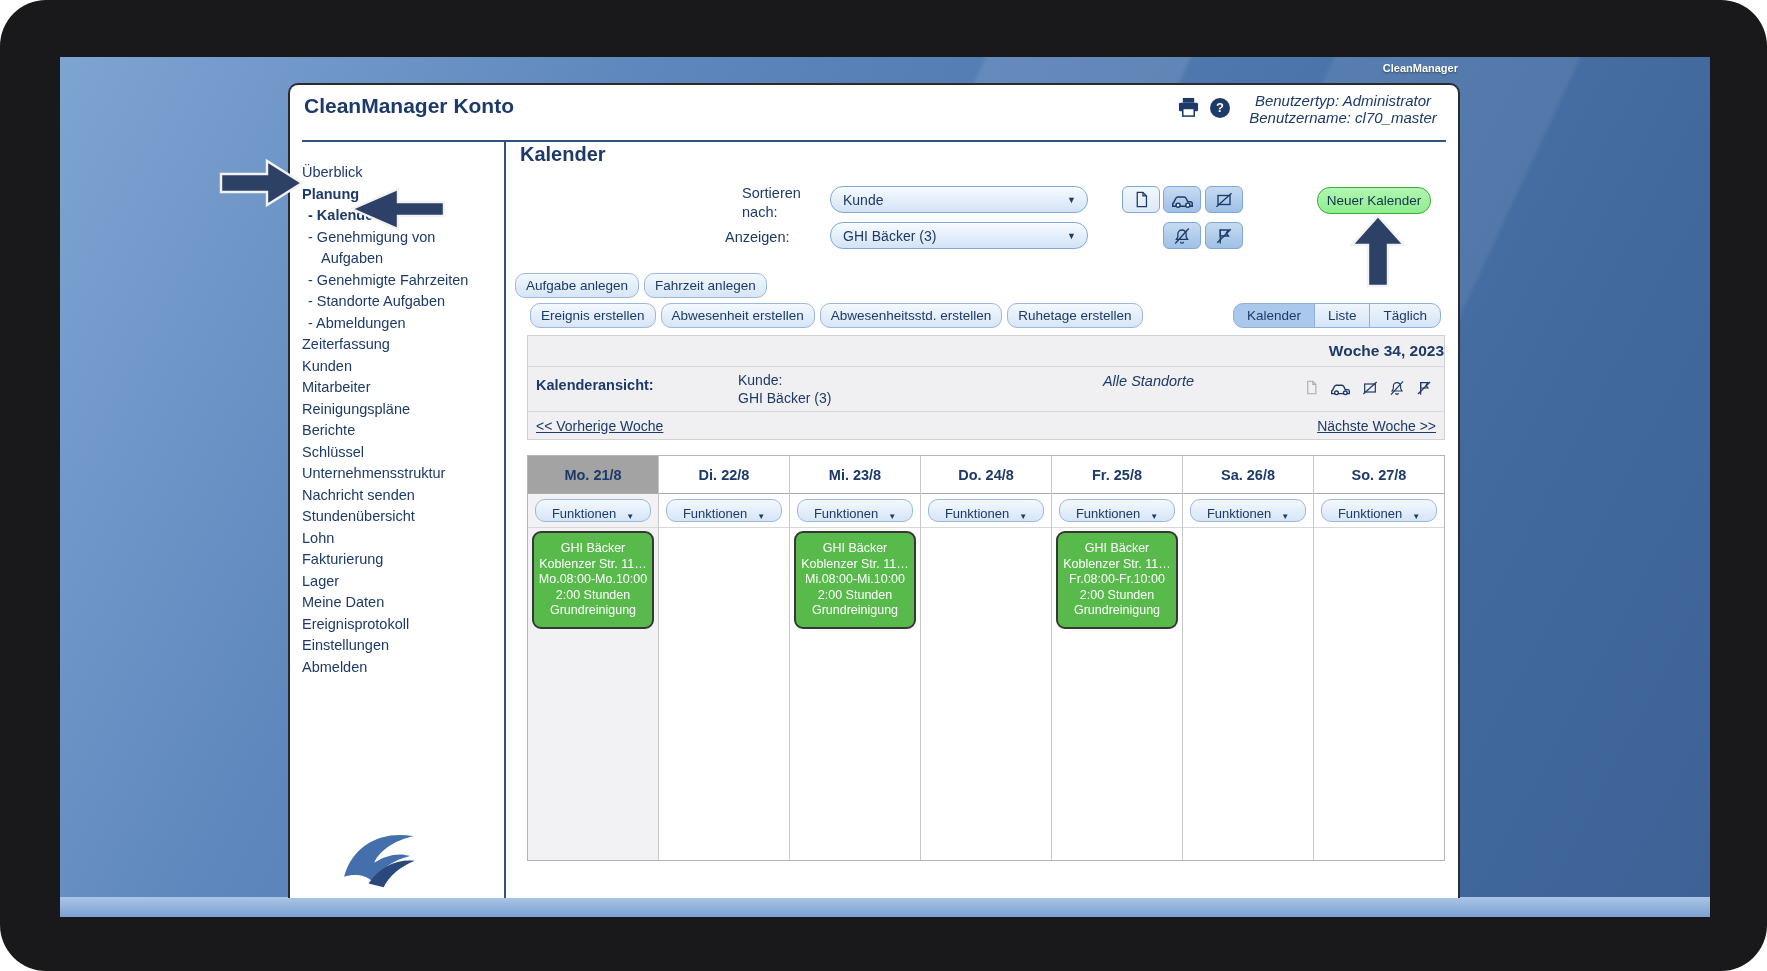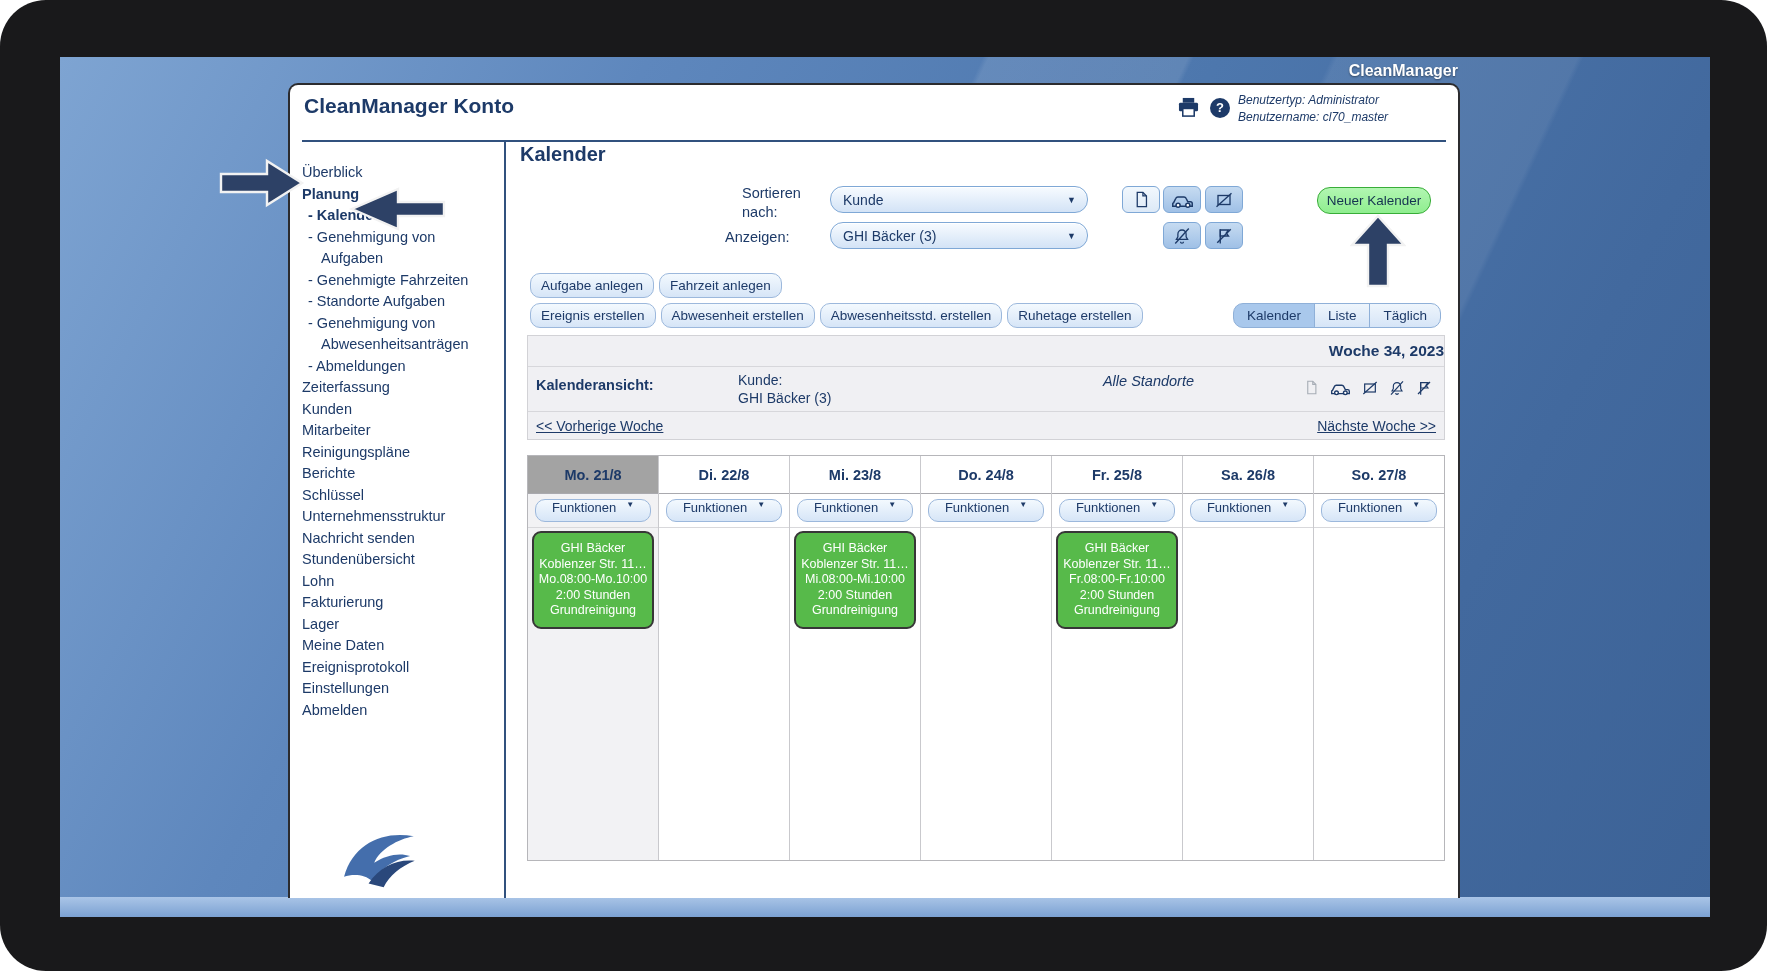--- a/index.html
+++ b/index.html
@@ -7,30 +7,30 @@
         font-family:"Liberation Sans",sans-serif;color:#1d3a68;}
   .frame{position:absolute;inset:0;background:#19191b;border-radius:46px;}
   .desktop{position:absolute;left:60px;top:57px;width:1650px;height:860px;
     background:linear-gradient(118deg,#7ea4d2 0%,#5e87bd 28%,#4d77ad 55%,#42699e 80%,#3c6296 100%);}
   .desktop::before{content:"";position:absolute;inset:0;pointer-events:none;background:
     linear-gradient(115deg,transparent 45%,rgba(255,255,255,.10) 45.3%,rgba(255,255,255,.10) 55%,transparent 55.3%),
     linear-gradient(115deg,transparent 62%,rgba(255,255,255,.07) 62.3%,rgba(255,255,255,.07) 74%,transparent 74.3%);}
   .taskbar{position:absolute;left:60px;top:897px;width:1650px;height:20px;
     background:linear-gradient(#aac5e7,#7ba1d2);}
   .brand{position:absolute;top:62px;left:1240px;width:218px;text-align:right;color:#fff;
-    font-weight:bold;font-size:16px;text-shadow:0 1px 2px rgba(0,0,0,.45);z-index:5;}
+    font-weight:bold;font-size:11px;text-shadow:0 1px 2px rgba(0,0,0,.45);z-index:5;}
 
   .window{position:absolute;left:288px;top:83px;width:1172px;height:815px;background:#fff;
     border:2px solid #2b2b2e;border-bottom:none;border-radius:10px 10px 0 0;z-index:4;box-sizing:border-box;}
   .win-title{position:absolute;left:14px;top:9px;font-size:21px;font-weight:bold;}
   .hdr-icons{position:absolute;top:12px;right:228px;display:flex;gap:10px;align-items:center;}
   .help-badge{width:20px;height:20px;border-radius:50%;background:#1d3a68;color:#fff;
     font-weight:bold;font-size:13px;display:flex;align-items:center;justify-content:center;}
-  .user-info{position:absolute;top:7px;right:10px;width:210px;text-align:left;
-    font-style:italic;font-size:12px;line-height:17px;}
+  .user-info{position:absolute;top:7px;right:10px;width:210px;text-align:center;
+    font-style:italic;font-size:15px;line-height:17px;}
   .win-hr{position:absolute;left:12px;right:12px;top:55px;border-top:2px solid #31517e;}
 
   .sidebar{position:absolute;left:12px;top:57px;width:202px;bottom:0;border-right:2px solid #31517e;}
   .side-nav{padding-top:20px;width:172px;}
   .side-item{font-size:14.5px;line-height:21.5px;cursor:pointer;}
   .side-item.b{font-weight:bold;}
   .side-item.sub{padding-left:19px;text-indent:-13px;}
   .logo{position:absolute;left:28px;bottom:4px;opacity:.95;}
 
   .main{position:absolute;left:216px;top:57px;right:2px;bottom:0;}
@@ -44,21 +44,21 @@
   .dd1{left:324px;top:44px;} .dd2{left:324px;top:80px;}
   .dropdown .caret{position:absolute;right:11px;font-size:9px;}
   .icon-btn{position:absolute;width:38px;height:27px;box-sizing:border-box;border:1px solid #7fa8d6;
     border-radius:6px;display:flex;align-items:center;justify-content:center;cursor:pointer;padding:0;}
   .icon-btn.lite{background:linear-gradient(#f2f8fd,#dce9f7);}
   .icon-btn.blue{background:linear-gradient(#c6dbf1,#9fc0e6);}
   .green-btn{position:absolute;left:811px;top:45px;width:114px;height:27px;border-radius:13px;
     border:1px solid #38ad38;background:linear-gradient(#b2f6b2,#8fee8f);color:#14324f;
     font-size:13.5px;font-family:"Liberation Sans",sans-serif;cursor:pointer;}
   .btn-row{position:absolute;display:flex;gap:5px;}
-  .row1{left:24px;top:131px;} .row2{left:24px;top:161px;}
+  .row1{left:9px;top:131px;} .row2{left:24px;top:161px;}
   .lite-btn{height:25px;border:1px solid #9cb8dc;border-radius:10px;
     background:linear-gradient(#f3f9fe,#d6e5f7);color:#1d3a68;font-size:13.5px;padding:0 10px;
     font-family:"Liberation Sans",sans-serif;cursor:pointer;}
   .tabs{position:absolute;right:15px;top:161px;display:flex;}
   .tab-seg{height:25px;border:1px solid #8fb0d8;background:linear-gradient(#eef5fc,#d6e5f7);
     color:#1d3a68;font-size:13.5px;padding:0 13px;margin-left:-1px;cursor:pointer;
     font-family:"Liberation Sans",sans-serif;}
   .tab-seg:first-child{border-radius:10px 0 0 10px;margin-left:0;}
   .tab-seg:last-child{border-radius:0 10px 10px 0;}
   .tab-seg.active{background:#a9c8ec;}
@@ -75,21 +75,21 @@
   .panel-links{height:27px;display:flex;justify-content:space-between;align-items:center;padding:0 8px;}
   .wlink{font-size:14px;text-decoration:underline;color:#1d3a68;cursor:pointer;}
 
   .grid{position:absolute;left:21px;top:313px;width:918px;box-sizing:border-box;
     border:1px solid #b6b6ba;display:flex;background:#fff;}
   .day-col{flex:1;border-right:1px solid #c9c9cd;display:flex;flex-direction:column;}
   .day-col:last-child{border-right:none;}
   .day-head{height:37px;border-bottom:1px solid #a9a9ae;display:flex;align-items:center;
     justify-content:center;font-weight:bold;font-size:14.5px;}
   .day-func{height:33px;border-bottom:1px solid #d8d8db;text-align:center;}
-  .funk{width:116px;height:23px;margin-top:5px;display:inline-flex;align-items:flex-start;
+  .funk{width:116px;height:23px;margin-top:5px;display:inline-flex;align-items:flex-end;
     justify-content:center;gap:10px;font-size:13px;padding:0;}
   .funk .caret{font-size:8px;}
   .day-body{height:332px;}
   .day-col.hl .day-head{background:#a3a3a3;}
   .day-col.hl .day-func,.day-col.hl .day-body{background:#f2f2f4;}
   .event-card{margin:3px 4px;border-radius:9px;background:#57ba4a;border:2px solid #373737;
     color:#fff;font-size:12.5px;line-height:15.5px;text-align:center;padding:8px 1px;cursor:pointer;}
 
   .anno{position:absolute;z-index:20;}
   .ic{display:block;}
@@ -125,21 +125,20 @@
     <div class="win-hr"></div>
 
     <div class="sidebar">
       <div class="side-nav">
           <div class="side-item">Überblick</div>
           <div class="side-item b">Planung</div>
           <div class="side-item b sub">- Kalender</div>
           <div class="side-item sub">- Genehmigung von Aufgaben</div>
           <div class="side-item sub">- Genehmigte Fahrzeiten</div>
           <div class="side-item sub">- Standorte Aufgaben</div>
-          <div class="side-item sub">- Genehmigung von Abwesenheitsanträgen</div>
           <div class="side-item sub">- Abmeldungen</div>
           <div class="side-item">Zeiterfassung</div>
           <div class="side-item">Kunden</div>
           <div class="side-item">Mitarbeiter</div>
           <div class="side-item">Reinigungspläne</div>
           <div class="side-item">Berichte</div>
           <div class="side-item">Schlüssel</div>
           <div class="side-item">Unternehmensstruktur</div>
           <div class="side-item">Nachricht senden</div>
           <div class="side-item">Stundenübersicht</div>

